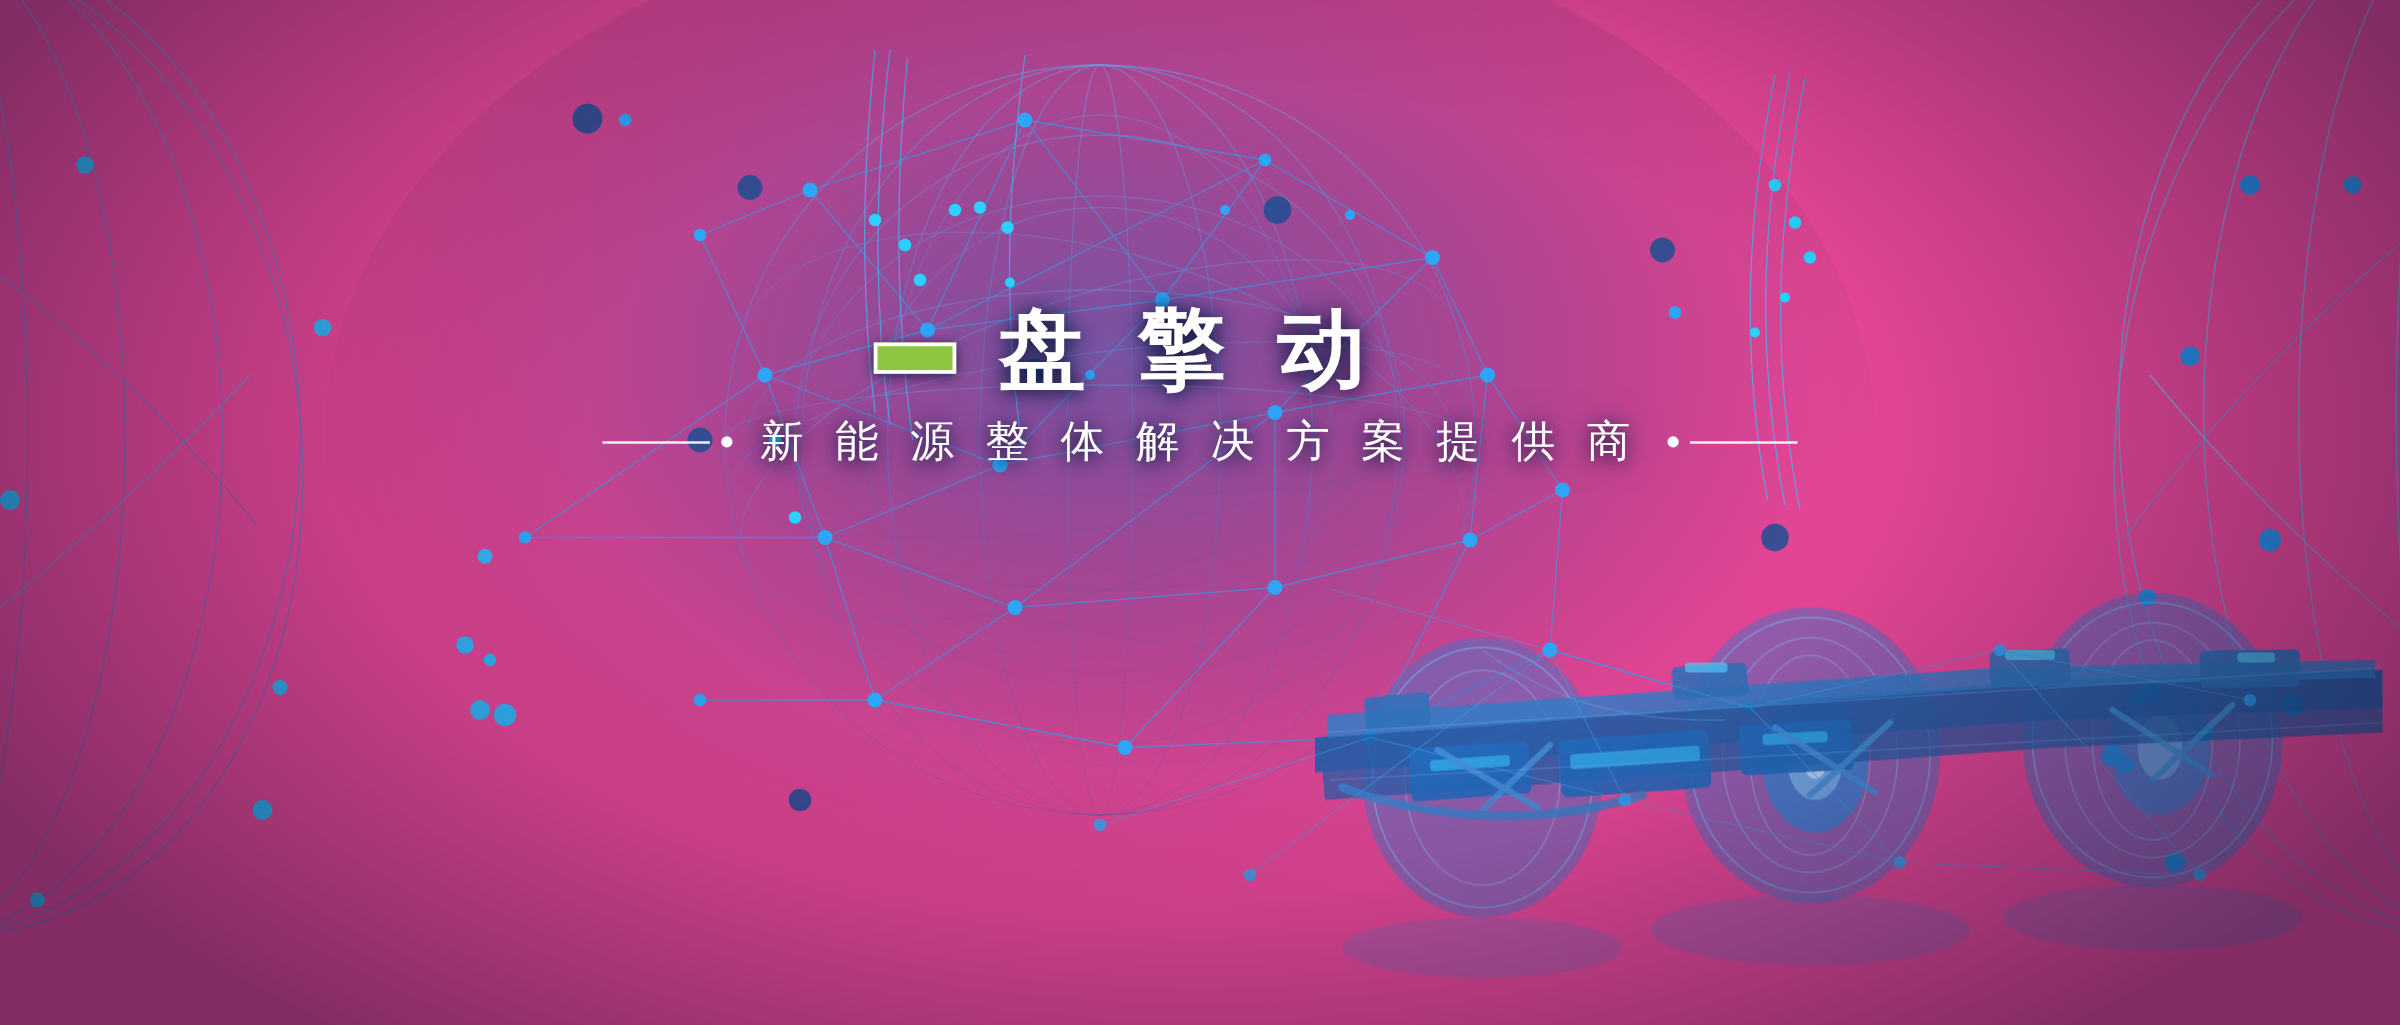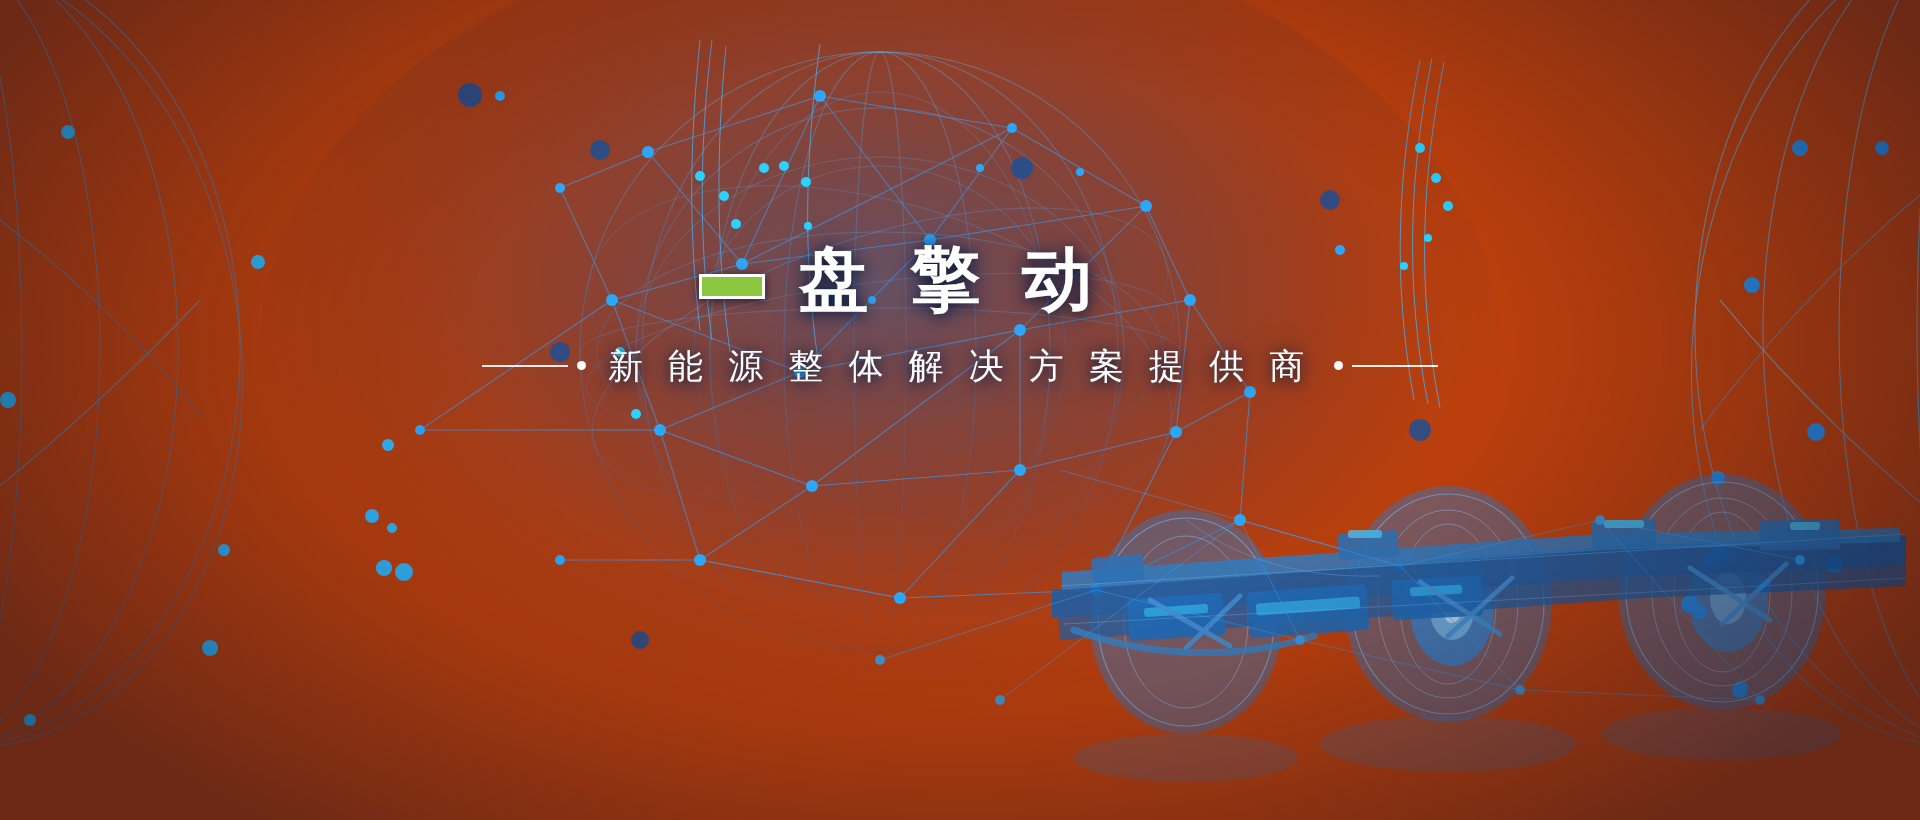--- a/index.html
+++ b/index.html
@@ -4,21 +4,21 @@
 <style>
   html,body{margin:0;padding:0;background:#07142c;}
   #stage{
     position:relative;width:1920px;height:820px;overflow:hidden;
     font-family:"Liberation Sans","DejaVu Sans",sans-serif;
     background:
       radial-gradient(ellipse 620px 780px at 2% 48%, rgba(27,120,196,0.95) 0%, rgba(20,92,160,0.55) 38%, rgba(10,40,86,0.0) 72%),
       radial-gradient(ellipse 560px 760px at 99% 40%, rgba(24,104,178,0.85) 0%, rgba(17,74,140,0.45) 40%, rgba(10,40,86,0.0) 74%),
       radial-gradient(ellipse 900px 620px at 46% 36%, rgba(16,56,116,0.85) 0%, rgba(10,32,74,0.4) 55%, rgba(7,20,52,0) 80%),
       linear-gradient(100deg,#0e5596 0%,#0d3f7d 14%,#0a2a5e 32%,#071c44 52%,#0a2photo 52%,#08255a 74%,#0d4a8d 94%,#1163ad 100%);
-    background-color:#c2410c;
+    background-color:#ec4899;
   }
   #stage::after{
     content:"";position:absolute;inset:0;pointer-events:none;
     background:radial-gradient(ellipse 1100px 620px at 50% 42%, rgba(0,0,0,0) 45%, rgba(4,12,34,0.45) 100%);
   }
   .layer{position:absolute;inset:0;}
   svg{display:block;}
 
   
   #textblock{position:absolute;left:0;top:236px;width:1920px;text-align:center;z-index:40;}
@@ -36,21 +36,21 @@
   #title-main{font-size:70px;}
   #title-gap{display:inline-block;width:118px;}
   #green-bar{
     display:inline-block;width:60px;height:19px;background:#8cc63f;
     border:3px solid #ffffff;box-sizing:content-box;
     margin-right:34px;margin-top:14px;vertical-align:middle;
     box-shadow:0 2px 10px rgba(3,14,40,.7);
   }
   #sub-row{
     display:flex;align-items:center;justify-content:center;gap:22px;
-    margin-top:26px;
+    margin-top:14px;
   }
   #subtitle{font-size:35px;letter-spacing:.22em;font-weight:normal;}
   .deco{display:flex;align-items:center;gap:9px;}
   .deco .bar{display:block;width:86px;height:2px;background:rgba(255,255,255,.9);}
   .deco .dot{display:block;width:9px;height:9px;border-radius:50%;background:#ffffff;}
 </style>
 </head>
 <body>
 
 <div id="stage">

